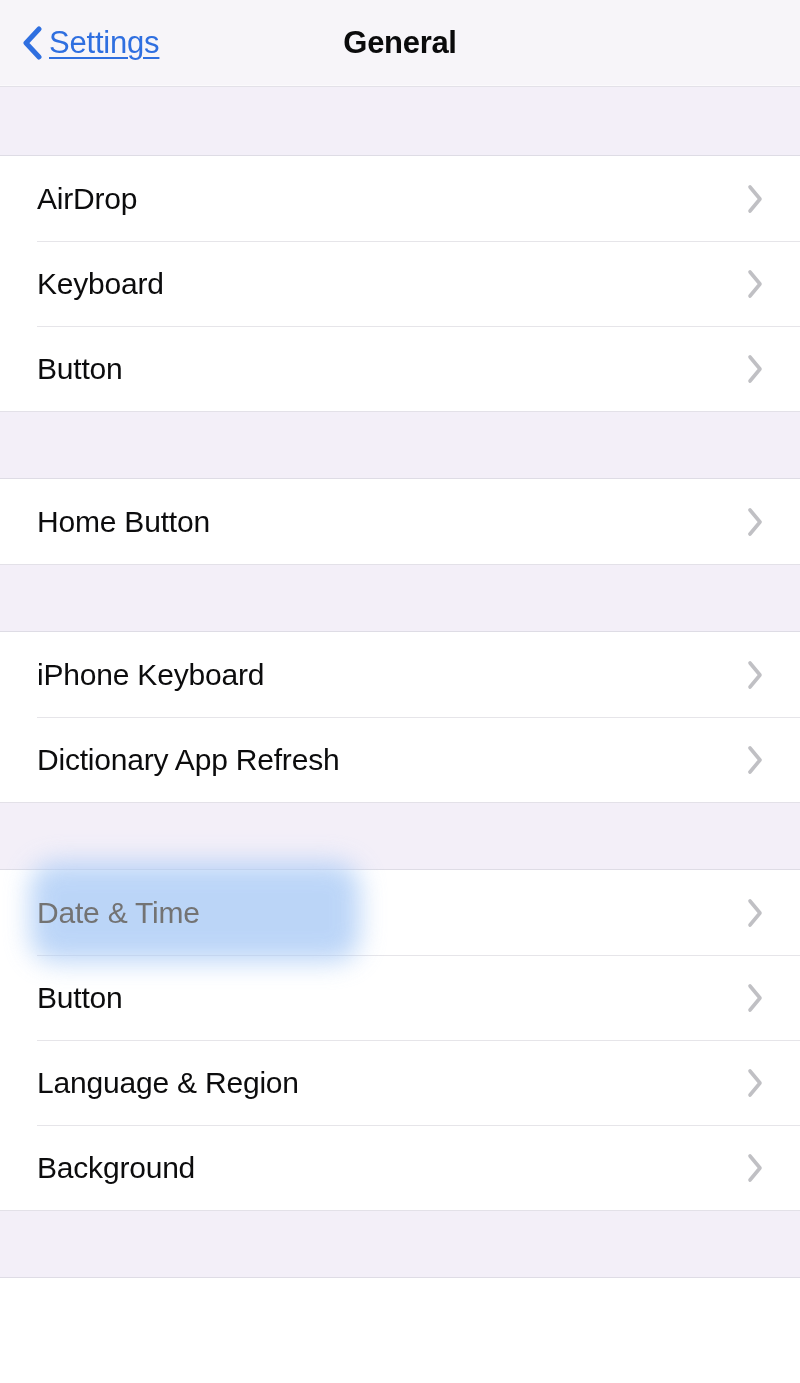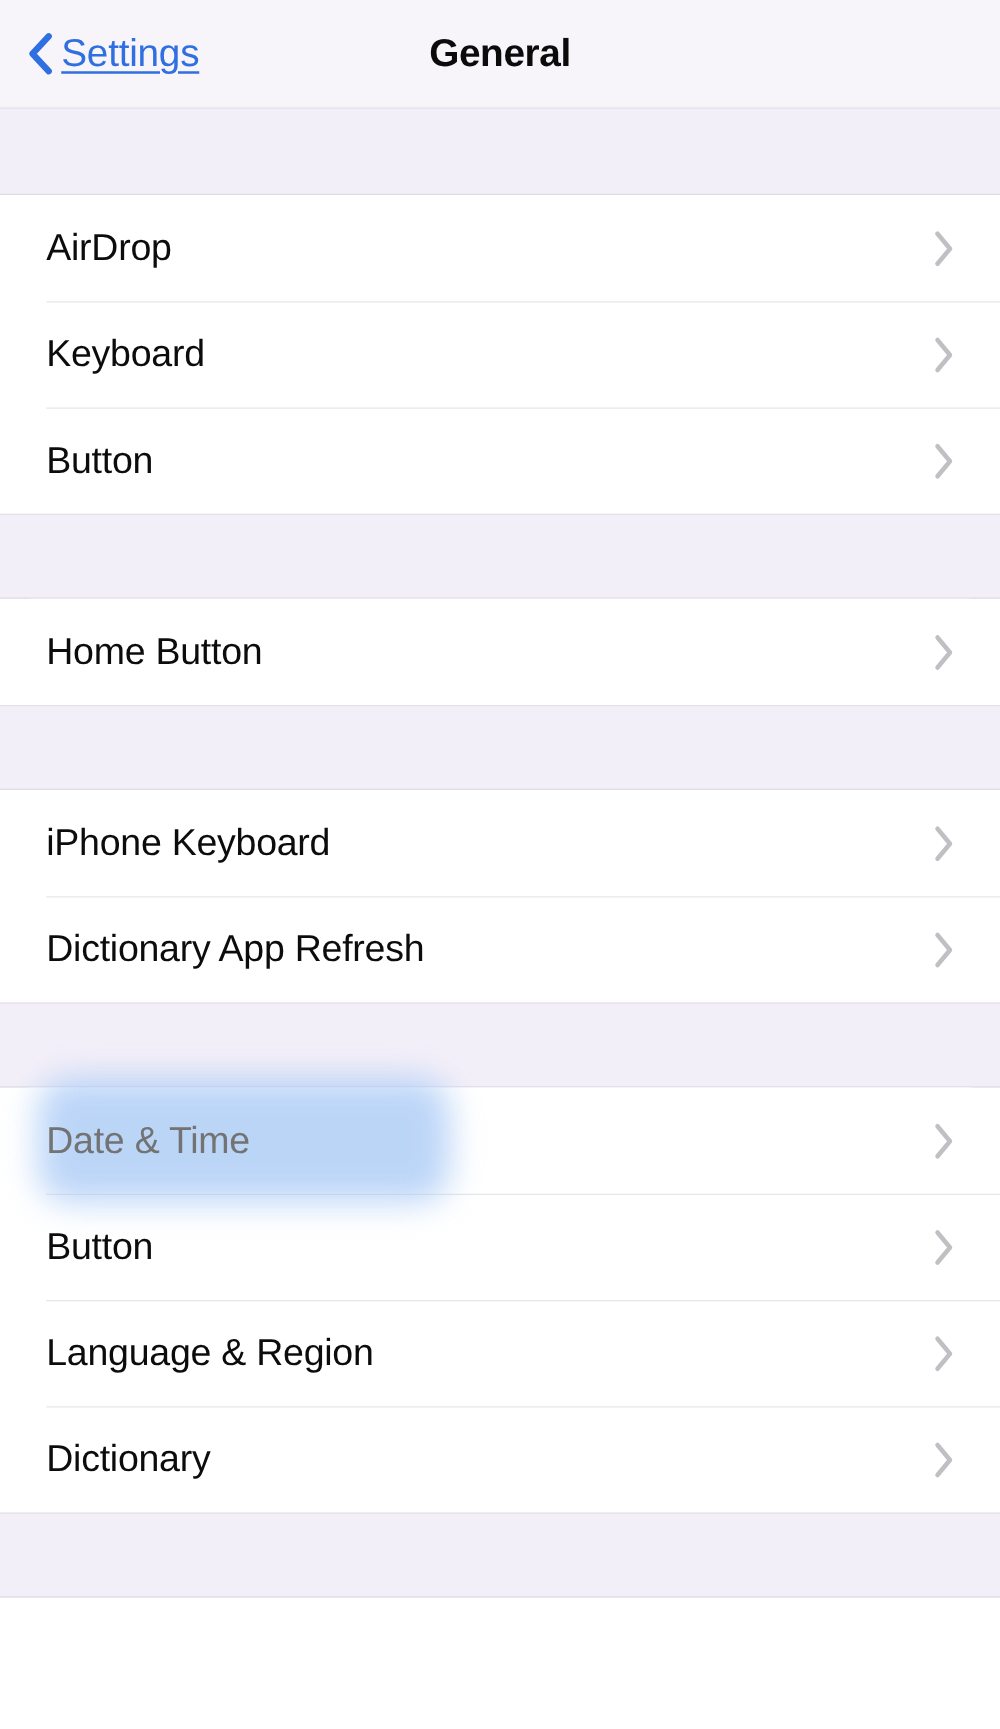--- a/index.html
+++ b/index.html
@@ -242,21 +242,21 @@
           <polyline points="3,3 13,15 3,27" fill="none" stroke="#c0c0c4" stroke-width="3.6" stroke-linecap="round" stroke-linejoin="round"></polyline>
         </svg>
       </div>
       <div class="row">
         <span class="row-label">Language &amp; Region</span>
         <svg class="row-chevron" viewBox="0 0 17 30" aria-hidden="true">
           <polyline points="3,3 13,15 3,27" fill="none" stroke="#c0c0c4" stroke-width="3.6" stroke-linecap="round" stroke-linejoin="round"></polyline>
         </svg>
       </div>
       <div class="row">
-        <span class="row-label">Dictionary</span>
+        <span class="row-label">Background</span>
         <svg class="row-chevron" viewBox="0 0 17 30" aria-hidden="true">
           <polyline points="3,3 13,15 3,27" fill="none" stroke="#c0c0c4" stroke-width="3.6" stroke-linecap="round" stroke-linejoin="round"></polyline>
         </svg>
       </div>
     </div>
 
     <div class="group-gap" style="height:68px"></div>
 
   </div>
 </div>

